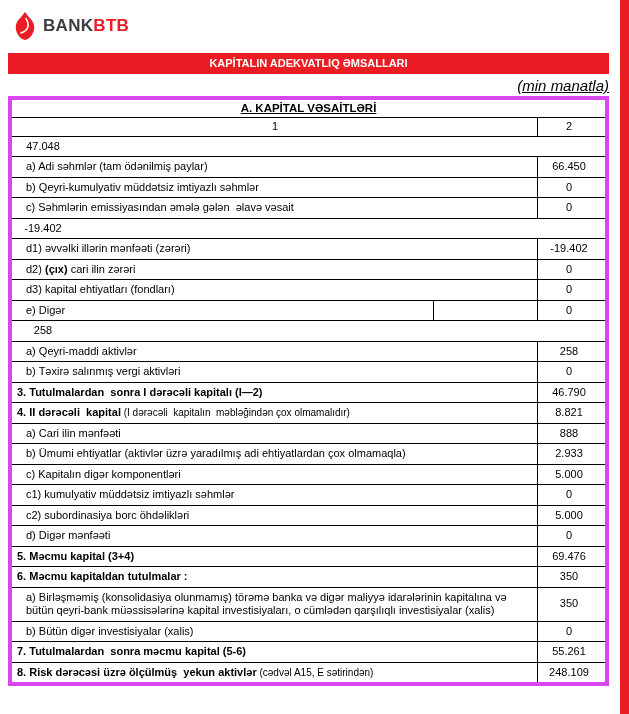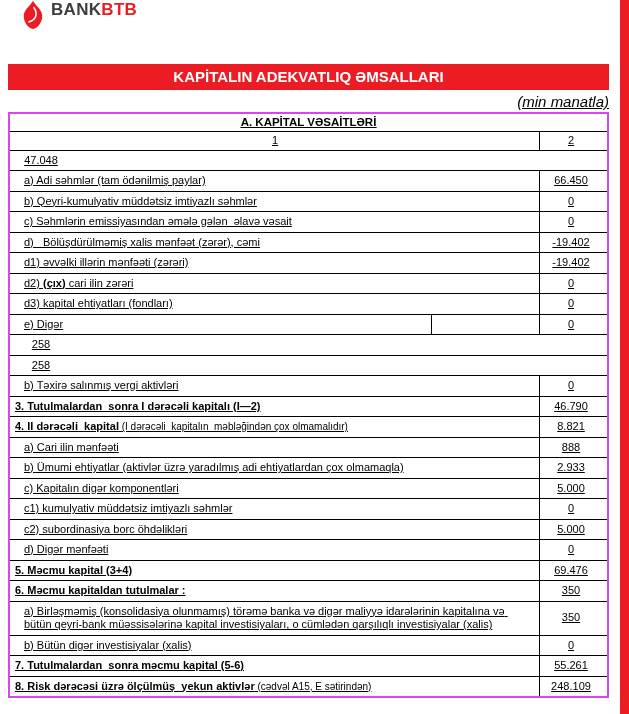--- a/index.html
+++ b/index.html
@@ -11,39 +11,39 @@
     color: #000;
     position: relative;
     overflow: hidden;
   }
   .red-stripe {
     position: absolute; top: 0; right: 0;
     width: 9px; height: 714px;
     background: #ec1c24;
   }
   .logo-row {
-    height: 63px;
-    display: flex; align-items: flex-start;
-    padding-left: 21px;
+    height: 52px;
+    display: flex; align-items: center;
+    padding-left: 13px;
   }
   .logo-icon { display: inline-flex; margin-right: 6px; }
   .logo-text { font-size: 17px; font-weight: bold; letter-spacing: .3px; color: #3e3e40; }
   .logo-text .btb { color: #ec1c24; }
   .banner {
     margin: 1px 20px 0 8px;
     background: #ec1c24; color: #fff;
-    text-align: center; font-weight: bold; font-size: 15px;
+    text-align: center; font-weight: bold; font-size: 11px;
     padding: 4px 0 5px;
   }
   .unit-note {
     margin: 3px 20px 2px 8px;
     text-align: right; font-size: 15px; font-style: italic;
   }
   .unit-note span { text-decoration: underline; }
-  .dtable { margin: 0 20px 0 8px; border: 2px solid #d946ef; background: #fff; text-decoration: underline; }
+  .dtable { margin: 0 20px 0 8px; border: 4px solid #d946ef; background: #fff; }
   .section-head {
     text-align: center; font-weight: bold; font-size: 11.5px;
     padding: 2px 0 3px;
     border-bottom: 1px solid #000;
   }
   .section-head span { text-decoration: underline; }
   .trow { display: flex; border-bottom: 1px solid #000; }
   .trow:last-child { border-bottom: 0; }
   .lbl {
     flex: 1;
@@ -127,21 +127,20 @@
     </div>
 
     <div class="trow">
       <div class="lbl sub"><span>c) Səhmlərin emissiyasından əmələ gələn  əlavə vəsait</span></div>
       <div class="val">
           <span>0</span>
         </div>
     </div>
 
     <div class="trow">
-      <div class="lbl sub"><span>d)   Bölüşdürülməmiş xalis mənfəət (zərər), cəmi</span></div>
       <div class="val">
           <span>-19.402</span>
         </div>
     </div>
 
     <div class="trow">
       <div class="lbl sub"><span>d1) əvvəlki illərin mənfəəti (zərəri)</span></div>
       <div class="val">
           <span>-19.402</span>
         </div>
@@ -168,20 +167,21 @@
         </div>
     </div>
 
     <div class="trow">
       <div class="val">
           <span>258</span>
         </div>
     </div>
 
     <div class="trow">
+      <div class="lbl sub"><span>a) Qeyri-maddi aktivlər</span></div>
       <div class="val">
           <span>258</span>
         </div>
     </div>
 
     <div class="trow">
       <div class="lbl sub"><span>b) Təxirə salınmış vergi aktivləri</span></div>
       <div class="val">
           <span>0</span>
         </div>

